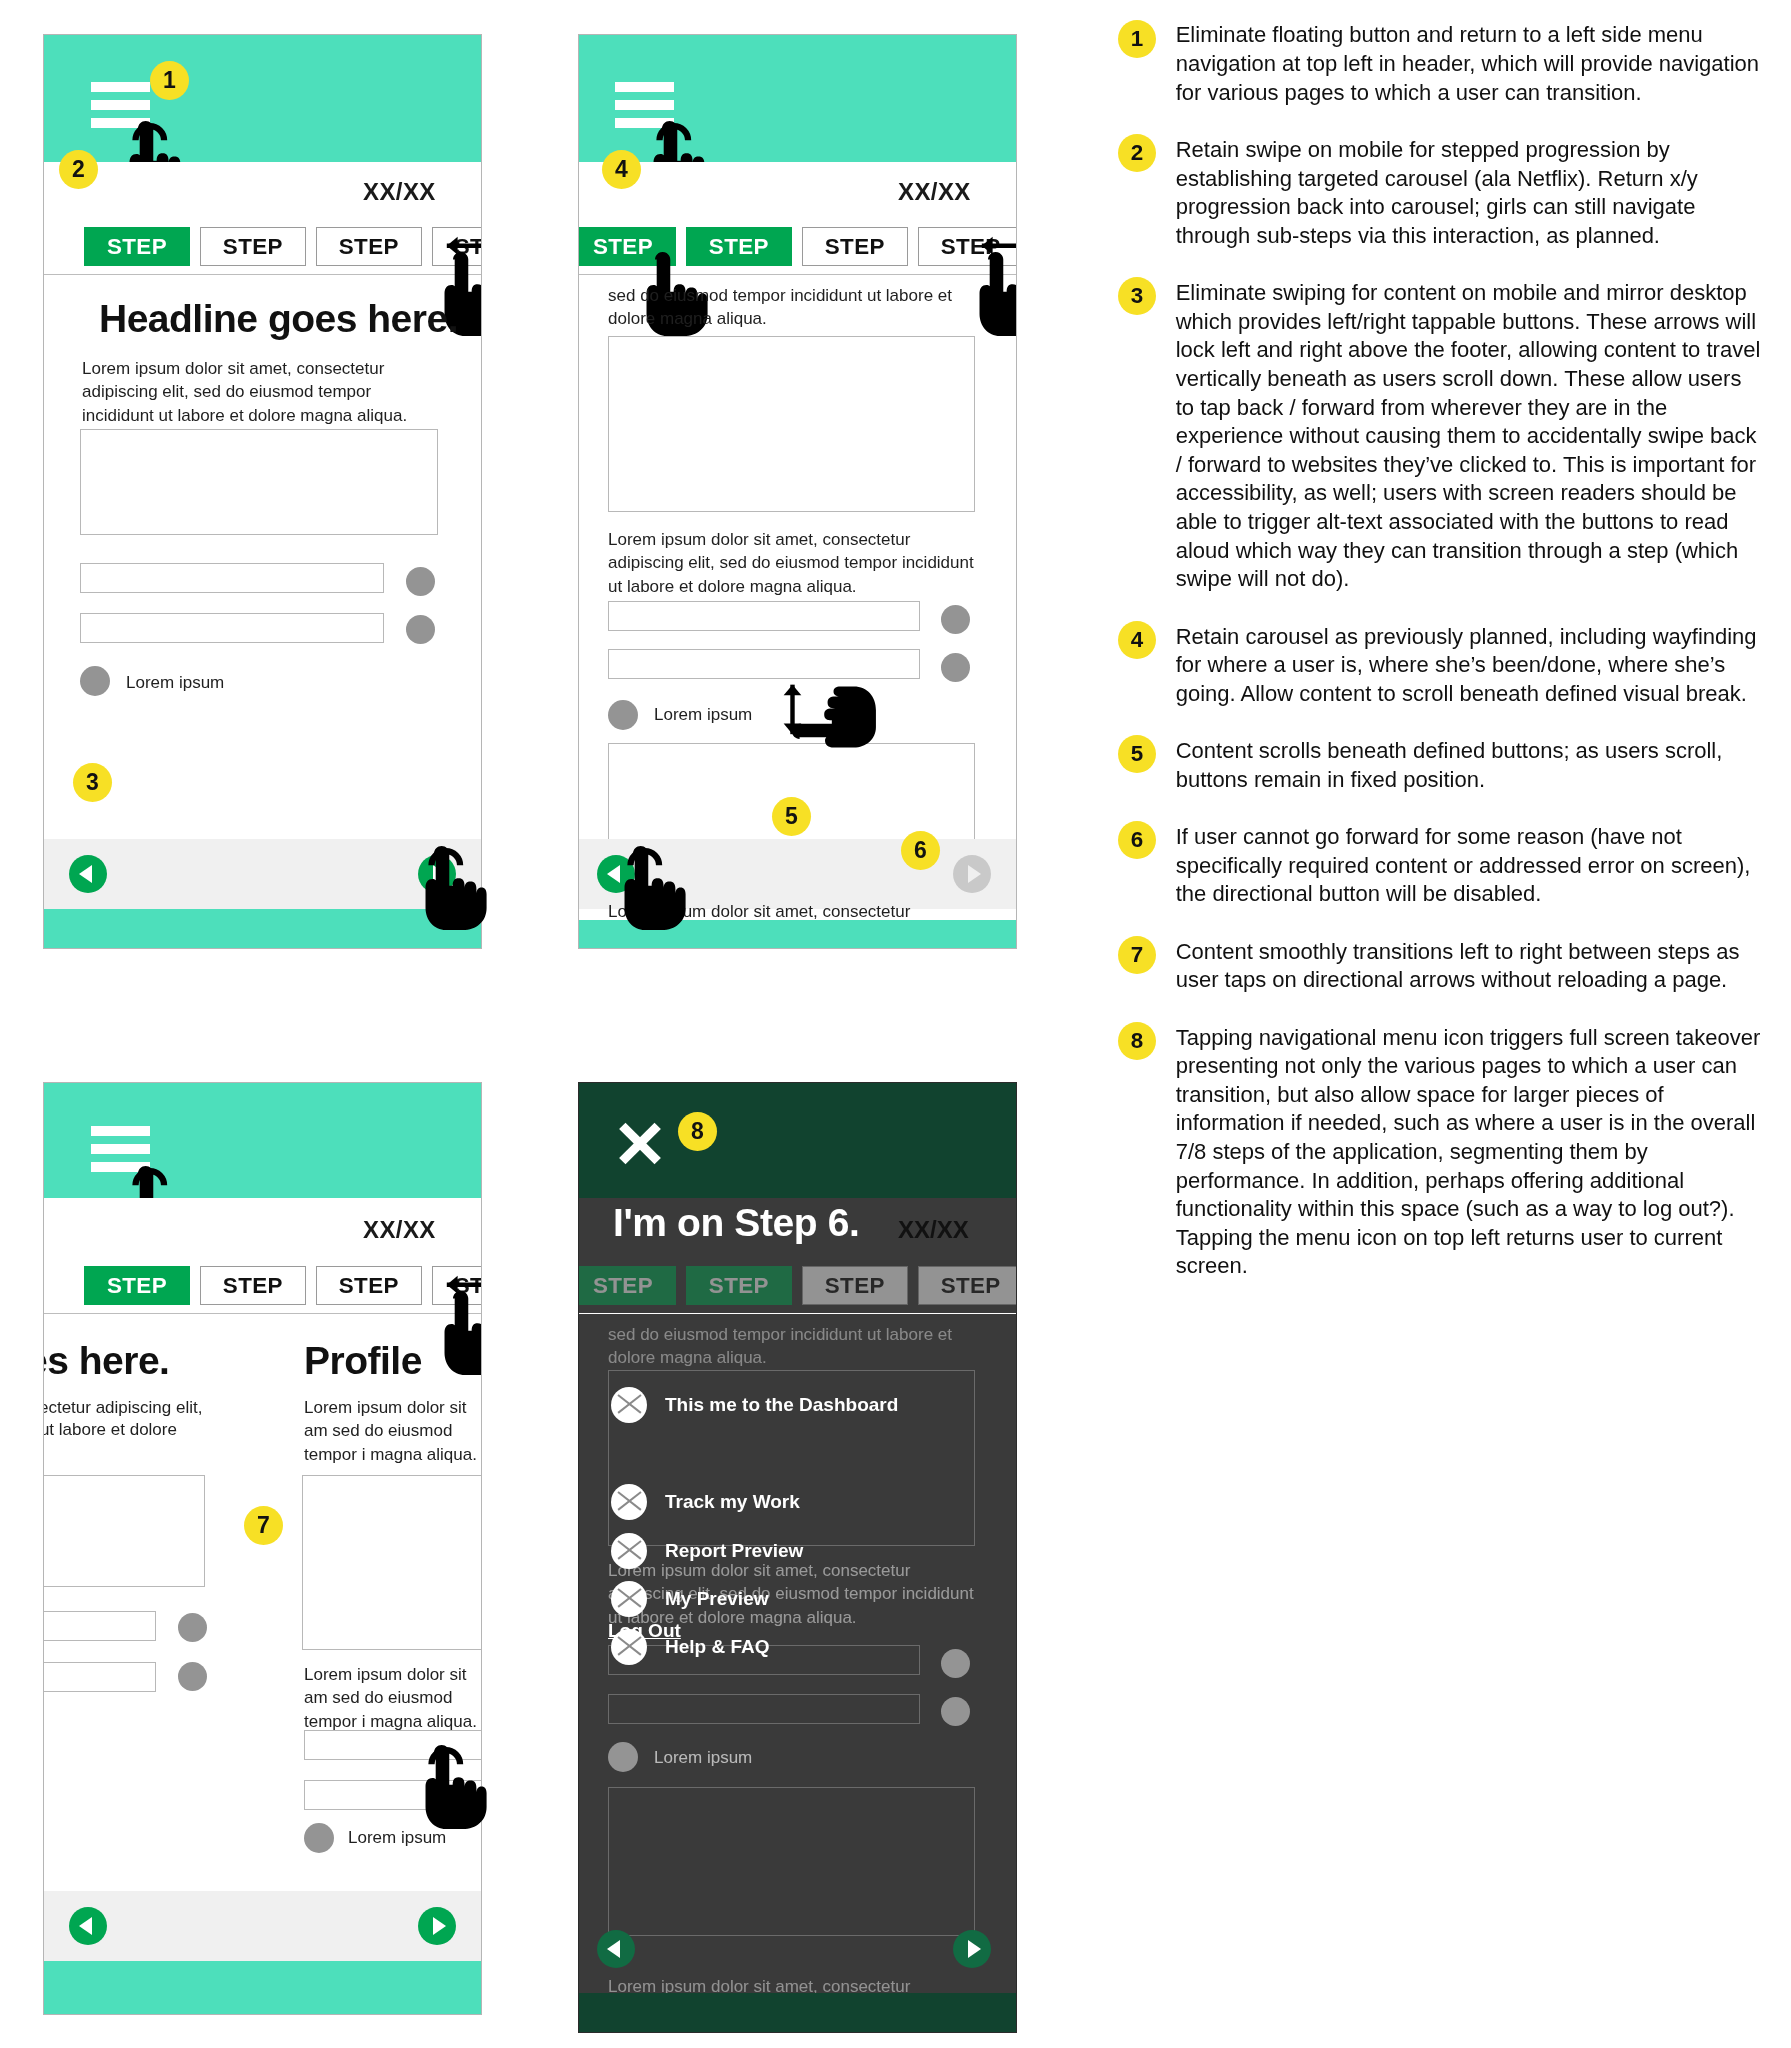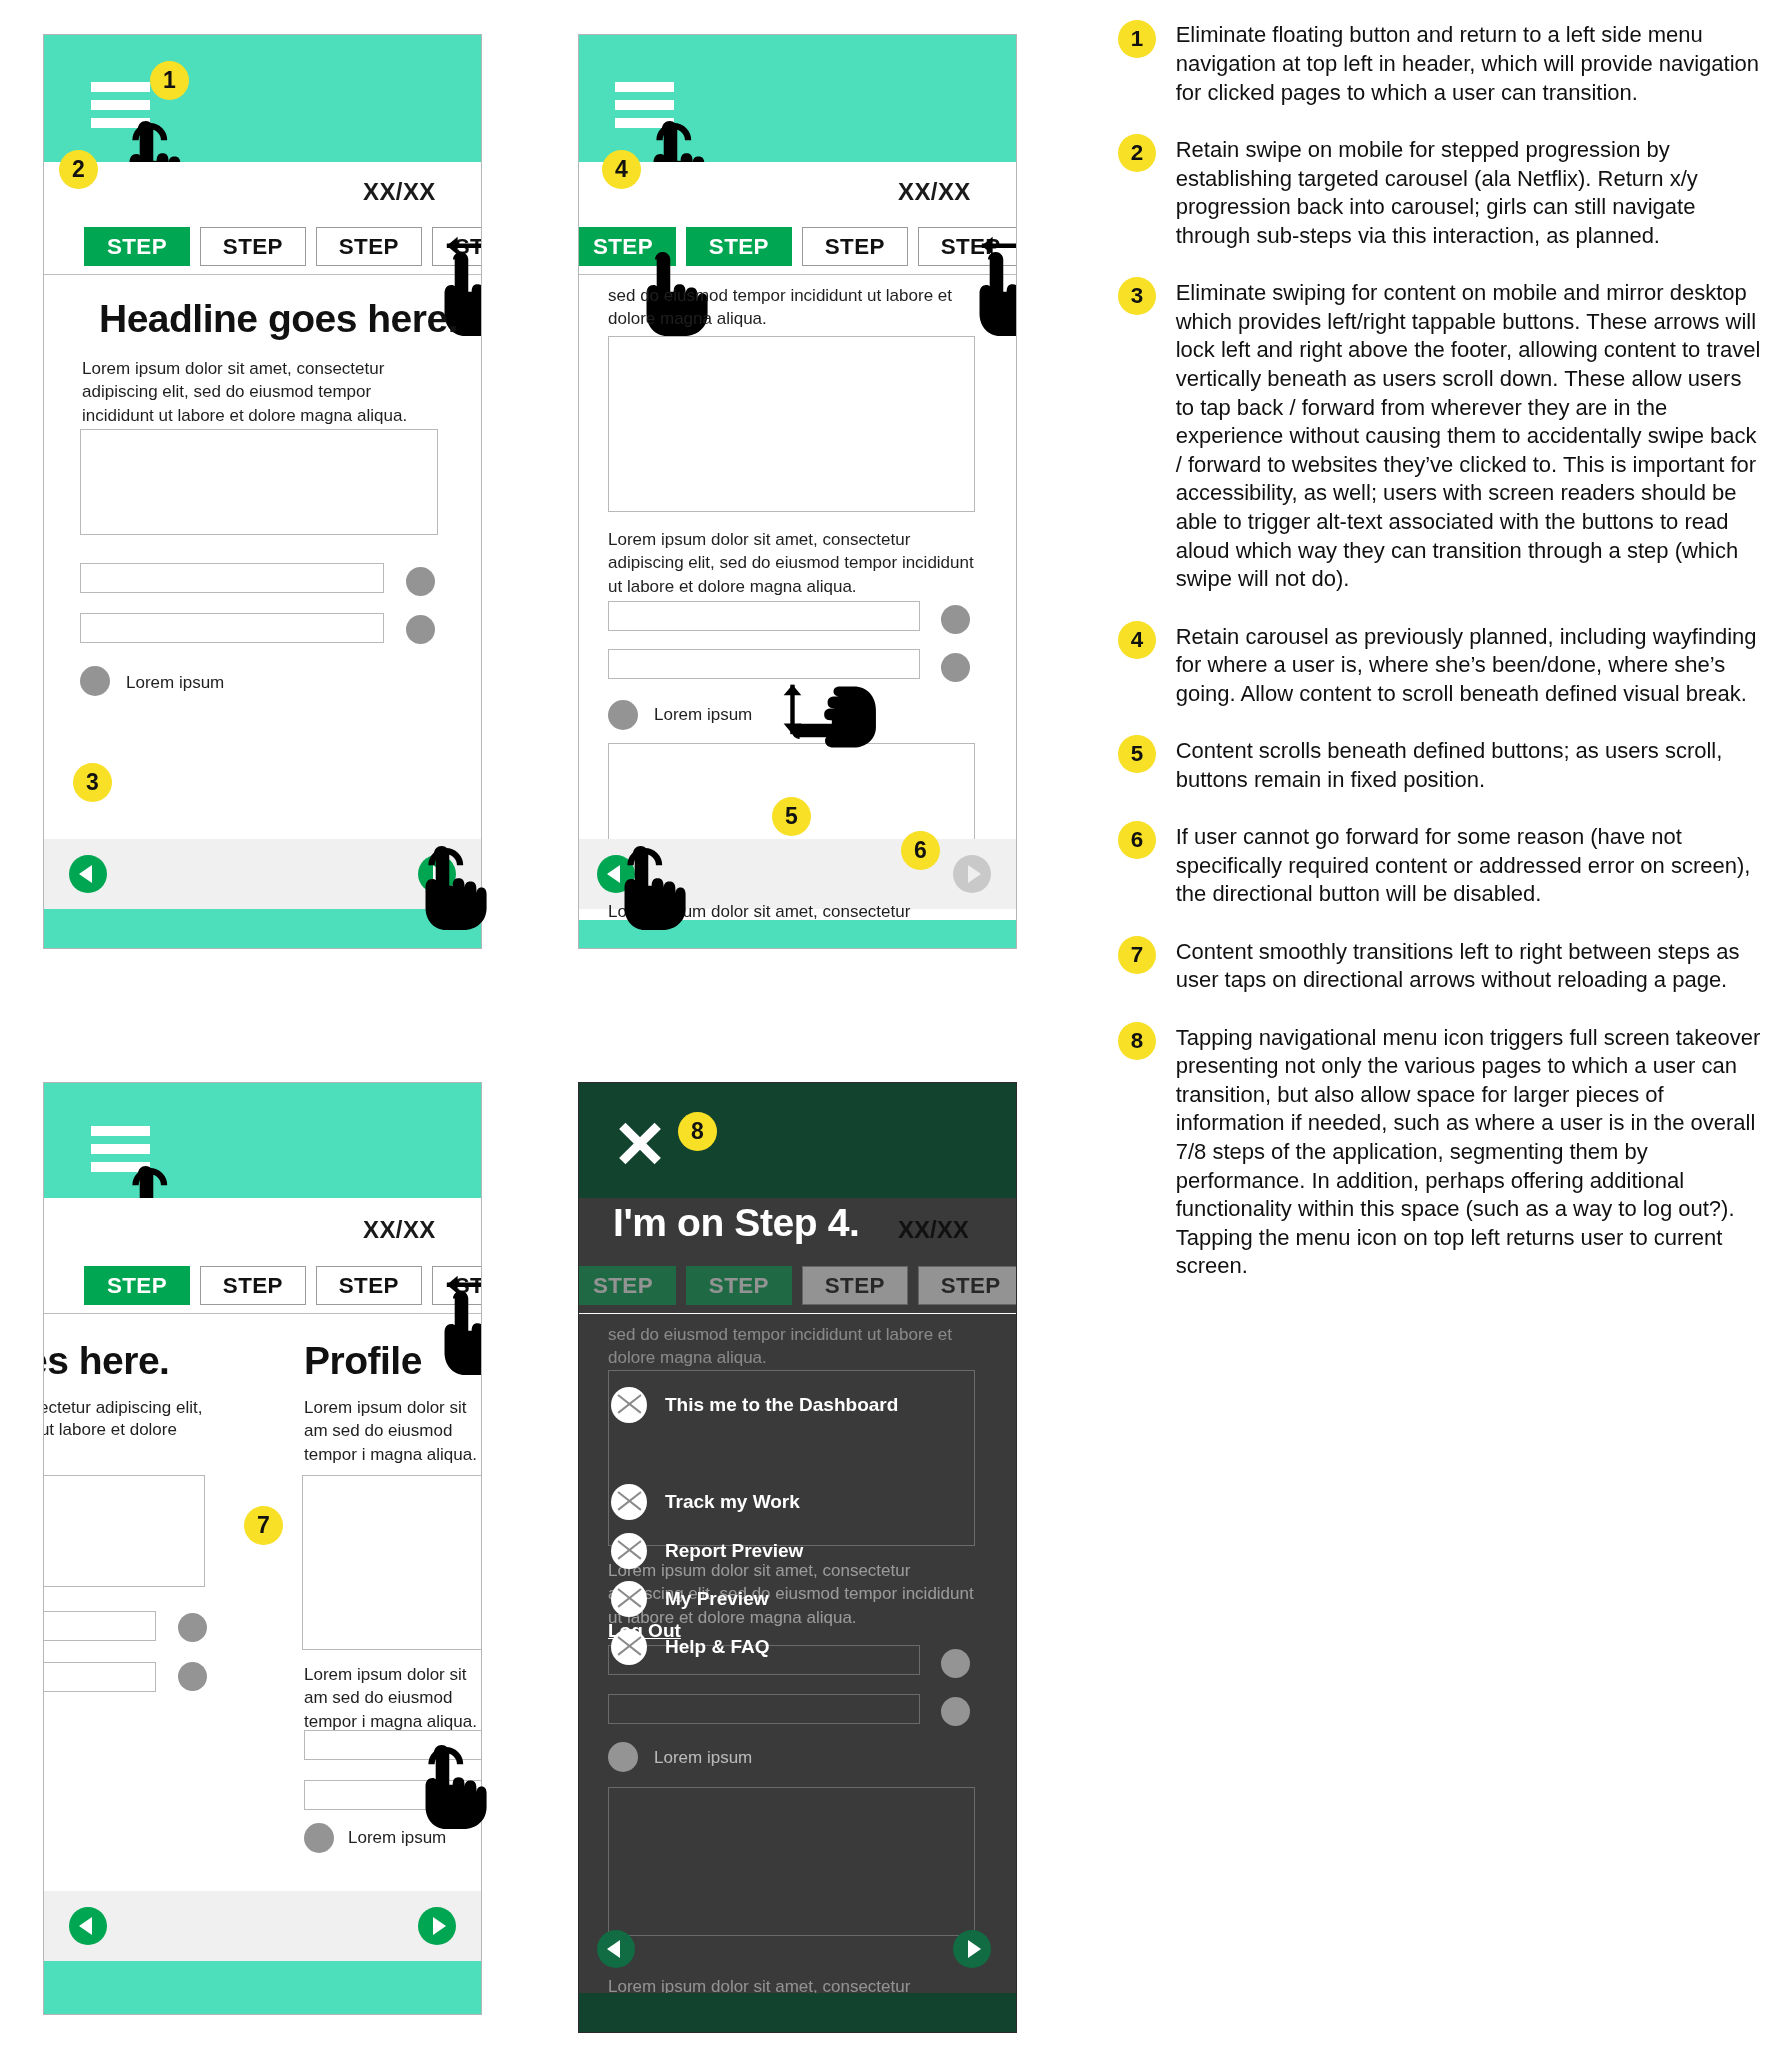--- a/index.html
+++ b/index.html
@@ -410,21 +410,21 @@
 
   <div class="ovxx" style="left:319px; top:133px;">XX/XX</div>
 
   <div class="tabs" style="left:-9px; top:183px;">
     <div class="tab on dim">STEP</div>
     <div class="tab on dim">STEP</div>
     <div class="tab dim">STEP</div>
     <div class="tab dim">STEP</div>
   </div>
 
-  <div class="ovtitle" style="left:34px; top:118px;">I'm on Step 4.</div>
+  <div class="ovtitle" style="left:34px; top:118px;">I'm on Step 6.</div>
 
   <div class="overlay" style="left:0; top:231px; width:100%; height:720px;"></div>
 
   <div class="body-txt white" style="left:29px; top:240px; width:367px; opacity:.45; z-index:5;">sed do eiusmod tempor incididunt ut labore et dolore magna aliqua.</div>
 
   <div class="box" style="left:29px; top:287px; width:367px; height:176px; border-color:#6a6a6a; z-index:5;"></div>
 
   <div class="body-txt white" style="left:29px; top:476px; width:367px; opacity:.55; z-index:5;">Lorem ipsum dolor sit amet, consectetur adipiscing elit, sed do eiusmod tempor incididunt ut labore et dolore magna aliqua.</div>
 
   <div class="logout" style="left:29px; top:537px; z-index:9;">Log Out</div>
@@ -473,21 +473,21 @@
 
   <div class="footer-green dark" style="left:0; top:910px; height:41px; z-index:7;"></div>
 </div>
 
 <div class="callout" style="left:678px; top:1112px;">8</div>
 
 <div class="notes">
 
   <div class="note">
     <div class="note-badge">1</div>
-    <div class="note-txt">Eliminate floating button and return to a left side menu navigation at top left in header, which will provide navigation for clicked pages to which a user can transition.</div>
+    <div class="note-txt">Eliminate floating button and return to a left side menu navigation at top left in header, which will provide navigation for various pages to which a user can transition.</div>
   </div>
 
   <div class="note">
     <div class="note-badge">2</div>
     <div class="note-txt">Retain swipe on mobile for stepped progression by establishing targeted carousel (ala Netflix). Return x/y progression back into carousel; girls can still navigate through sub-steps via this interaction, as planned.</div>
   </div>
 
   <div class="note">
     <div class="note-badge">3</div>
     <div class="note-txt">Eliminate swiping for content on mobile and mirror desktop which provides left/right tappable buttons. These arrows will lock left and right above the footer, allowing content to travel vertically beneath as users scroll down. These allow users to tap back / forward from wherever they are in the experience without causing them to accidentally swipe back / forward to websites they’ve clicked to. This is important for accessibility, as well; users with screen readers should be able to trigger alt-text associated with the buttons to read aloud which way they can transition through a step (which swipe will not do).</div>

